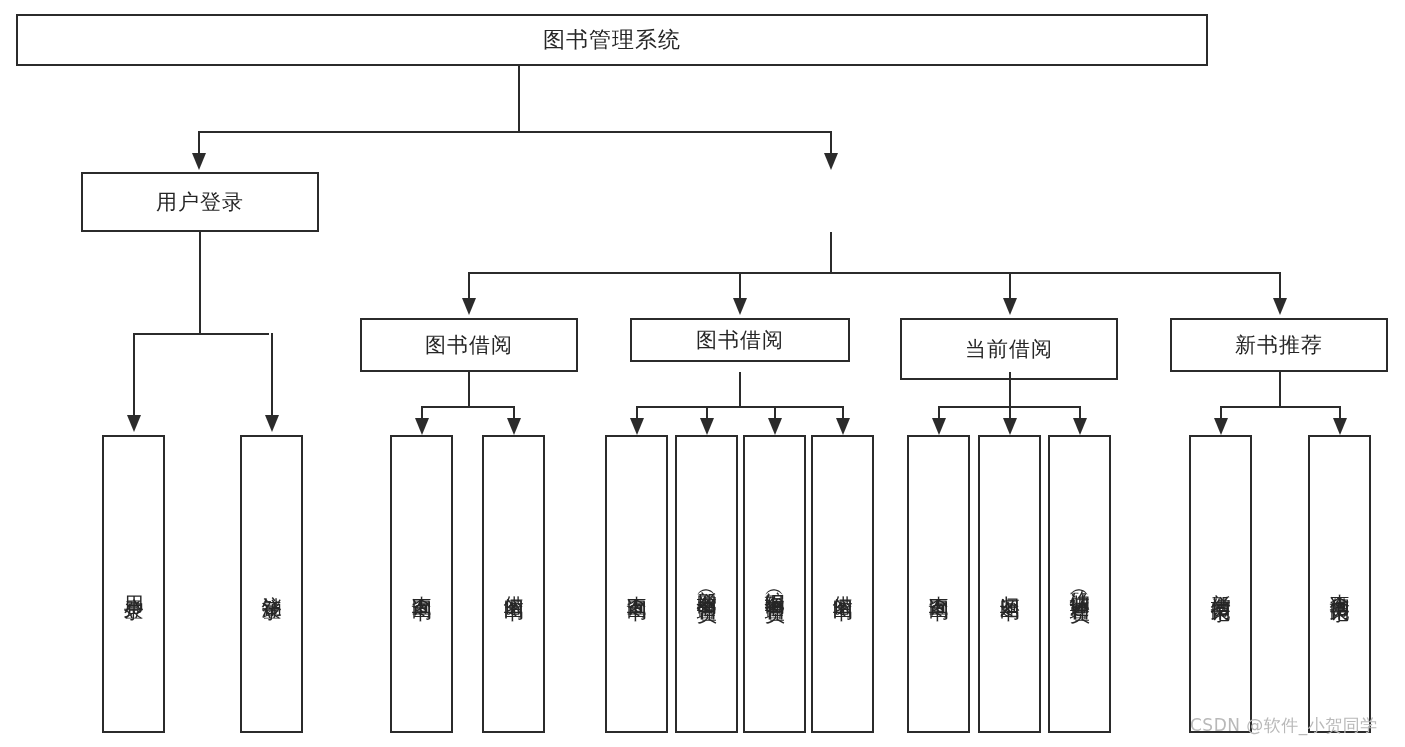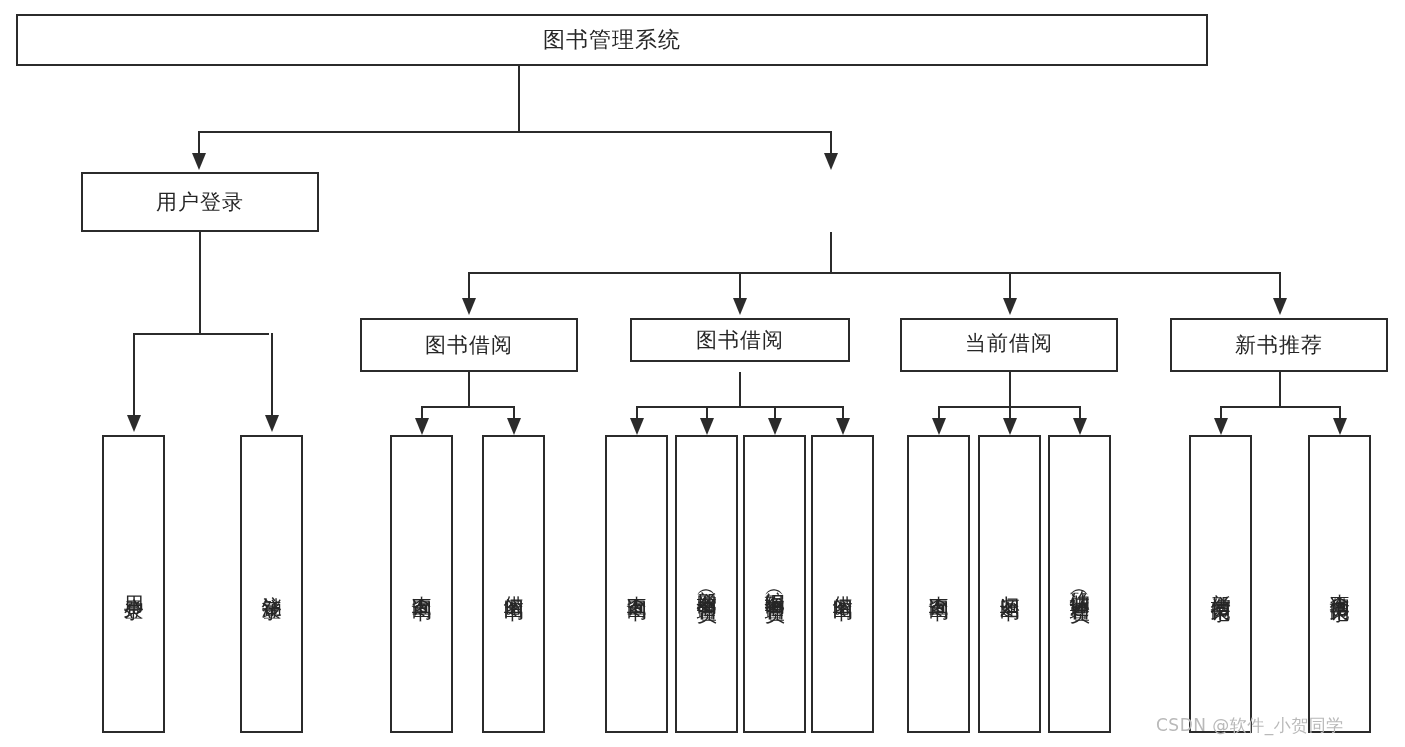--- a/index.html
+++ b/index.html
@@ -121,21 +121,21 @@
   <div class="arrow" style="left:1003px;top:298px;"></div>
   <div class="vline" style="left:1279px;top:272px;height:28px;"></div>
   <div class="arrow" style="left:1273px;top:298px;"></div>
 
   <div class="node h" style="left:360px;top:318px;width:218px;height:54px;">
     <span class="lbl">图书借阅</span>
   </div>
   <div class="node h" style="left:630px;top:318px;width:220px;height:44px;">
     <span class="lbl">图书借阅</span>
   </div>
-  <div class="node h" style="left:900px;top:318px;width:218px;height:54px;font-family:Liberation Mono, monospace;">
+  <div class="node h" style="left:900px;top:318px;width:218px;height:62px;">
     <span class="lbl">当前借阅</span>
   </div>
   <div class="node h" style="left:1170px;top:318px;width:218px;height:54px;">
     <span class="lbl">新书推荐</span>
   </div>
 
   <div class="vline" style="left:468px;top:372px;height:36px;"></div>
   <div class="hline" style="left:421px;top:406px;width:94px;"></div>
   <div class="vline" style="left:421px;top:406px;height:14px;"></div>
   <div class="arrow" style="left:415px;top:418px;"></div>
@@ -206,15 +206,15 @@
     <span class="lbl">确认归还（管理员）</span>
   </div>
 
   <div class="node v" style="left:1189px;top:435px;width:63px;height:298px;">
     <span class="lbl">新增借阅记录</span>
   </div>
   <div class="node v" style="left:1308px;top:435px;width:63px;height:298px;">
     <span class="lbl">查询借阅记录</span>
   </div>
 
-  <div id="watermark" style="left:1144px;top:714px;padding-left:12px;">CSDN @软件_小贺同学</div>
+  <div id="watermark" style="left:1190px;top:714px;">CSDN @软件_小贺同学</div>
 
 </div>
 
 </body></html>

